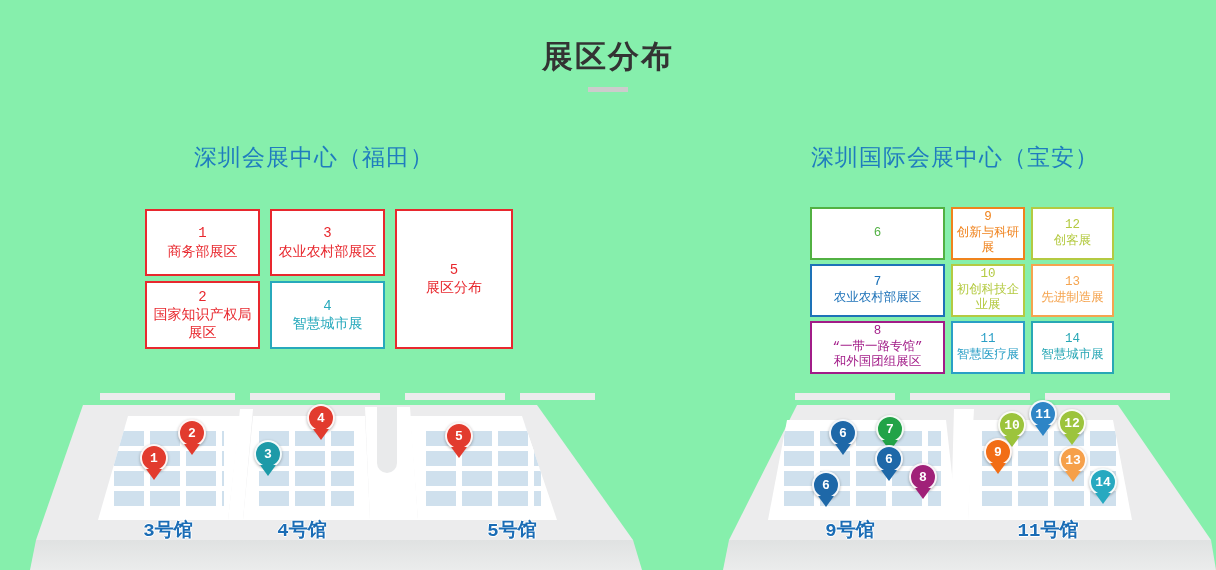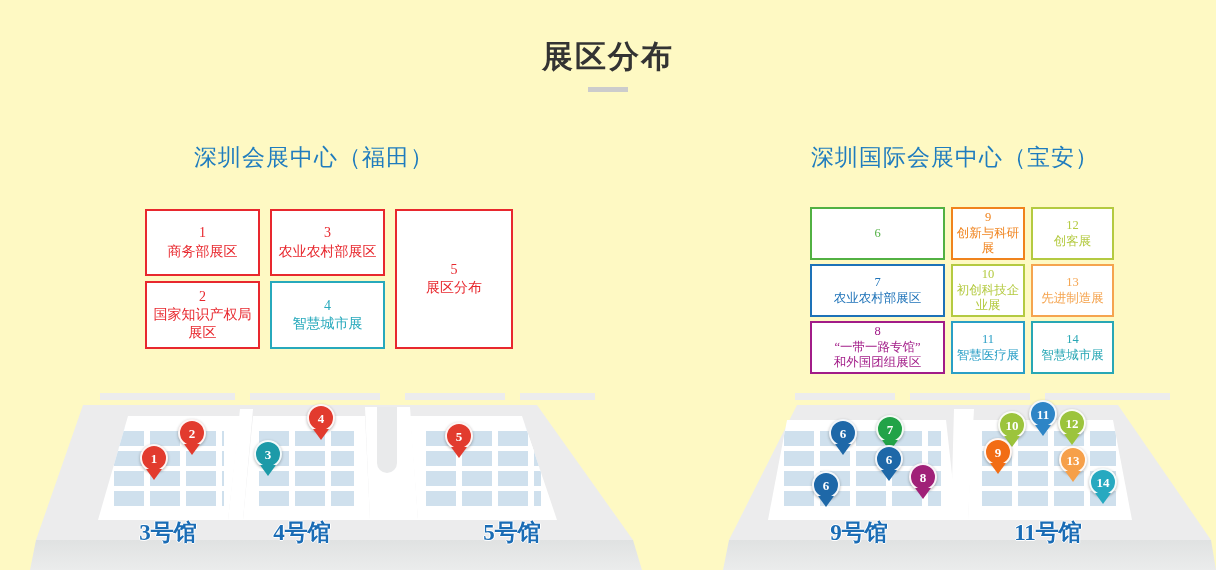--- a/index.html
+++ b/index.html
@@ -1,18 +1,18 @@
 <!DOCTYPE html>
 <html><head>
 <meta charset="utf-8">
 <style>
   html,body { margin:0; padding:0; background:#fff; }
   .canvas {
-    position:relative; width:1216px; height:570px; overflow:hidden; background:#fef9c3;
-    font-family:Liberation Serif, serif;
+    position:relative; width:1216px; height:570px; overflow:hidden; background:#86efac;
+    font-family:Liberation Mono, monospace;
   }
   
   .page-title {
     position:absolute; left:0; top:36px; width:100%;
     text-align:center; font-size:31px; font-weight:600; color:#333;
     letter-spacing:2px;
   }
   .title-underline {
     position:absolute; left:588px; top:87px; width:40px; height:5px; background:#ccc;
   }
@@ -48,21 +48,21 @@
     background-image:
       repeating-linear-gradient(0deg, rgba(255,255,255,0) 0px, rgba(255,255,255,0) 15px, #fff 15px, #fff 20px),
       repeating-linear-gradient(90deg, #cfe0ed 0px, #cfe0ed 30px, #fff 30px, #fff 36px);
   }
   .white-gap { background:#fff; }
   .road-strip { background:#e9eaeb; border-radius:0 0 10px 10px; }
   .front-face { background:linear-gradient(180deg,#e0e2e2,#ebecec); }
   
   .hall-label {
     top:124px; transform:translateX(-50%);
-    font-size:23px; font-weight:bold; color:#1a6cb5;
+    font-size:19px; font-weight:bold; color:#1a6cb5;
     text-shadow:0 1px 0 #fff, 0 -1px 0 #fff, 1px 0 0 #fff, -1px 0 0 #fff;
     white-space:nowrap; z-index:7;
   }
   
   .pin {
     box-sizing:border-box; width:28px; height:28px; border-radius:50%;
     background:var(--c); border:2px solid rgba(255,255,255,.95);
     box-shadow:0 1px 3px rgba(0,0,0,.3);
     display:flex; align-items:center; justify-content:center; z-index:6;
   }
@@ -188,18 +188,18 @@
           <span class="pin-num">9</span>
         </div>
         <div class="pin" style="--c: #f6a04a; left: 319px; top: 53px;">
           <span class="pin-num">13</span>
         </div>
         <div class="pin" style="--c: #27a9c0; left: 349px; top: 75px;">
           <span class="pin-num">14</span>
         </div>
       </div>
     <div id="labels-1" style="left:0;top:0;width:100%;height:100%;">
-        <div class="hall-label" style="left: 110px; margin-left: 9px;">9号馆</div>
+        <div class="hall-label" style="left: 110px;">9号馆</div>
         <div class="hall-label" style="left: 308px;">11号馆</div>
       </div>
   </div>
 
 </div>
 
 </body></html>

